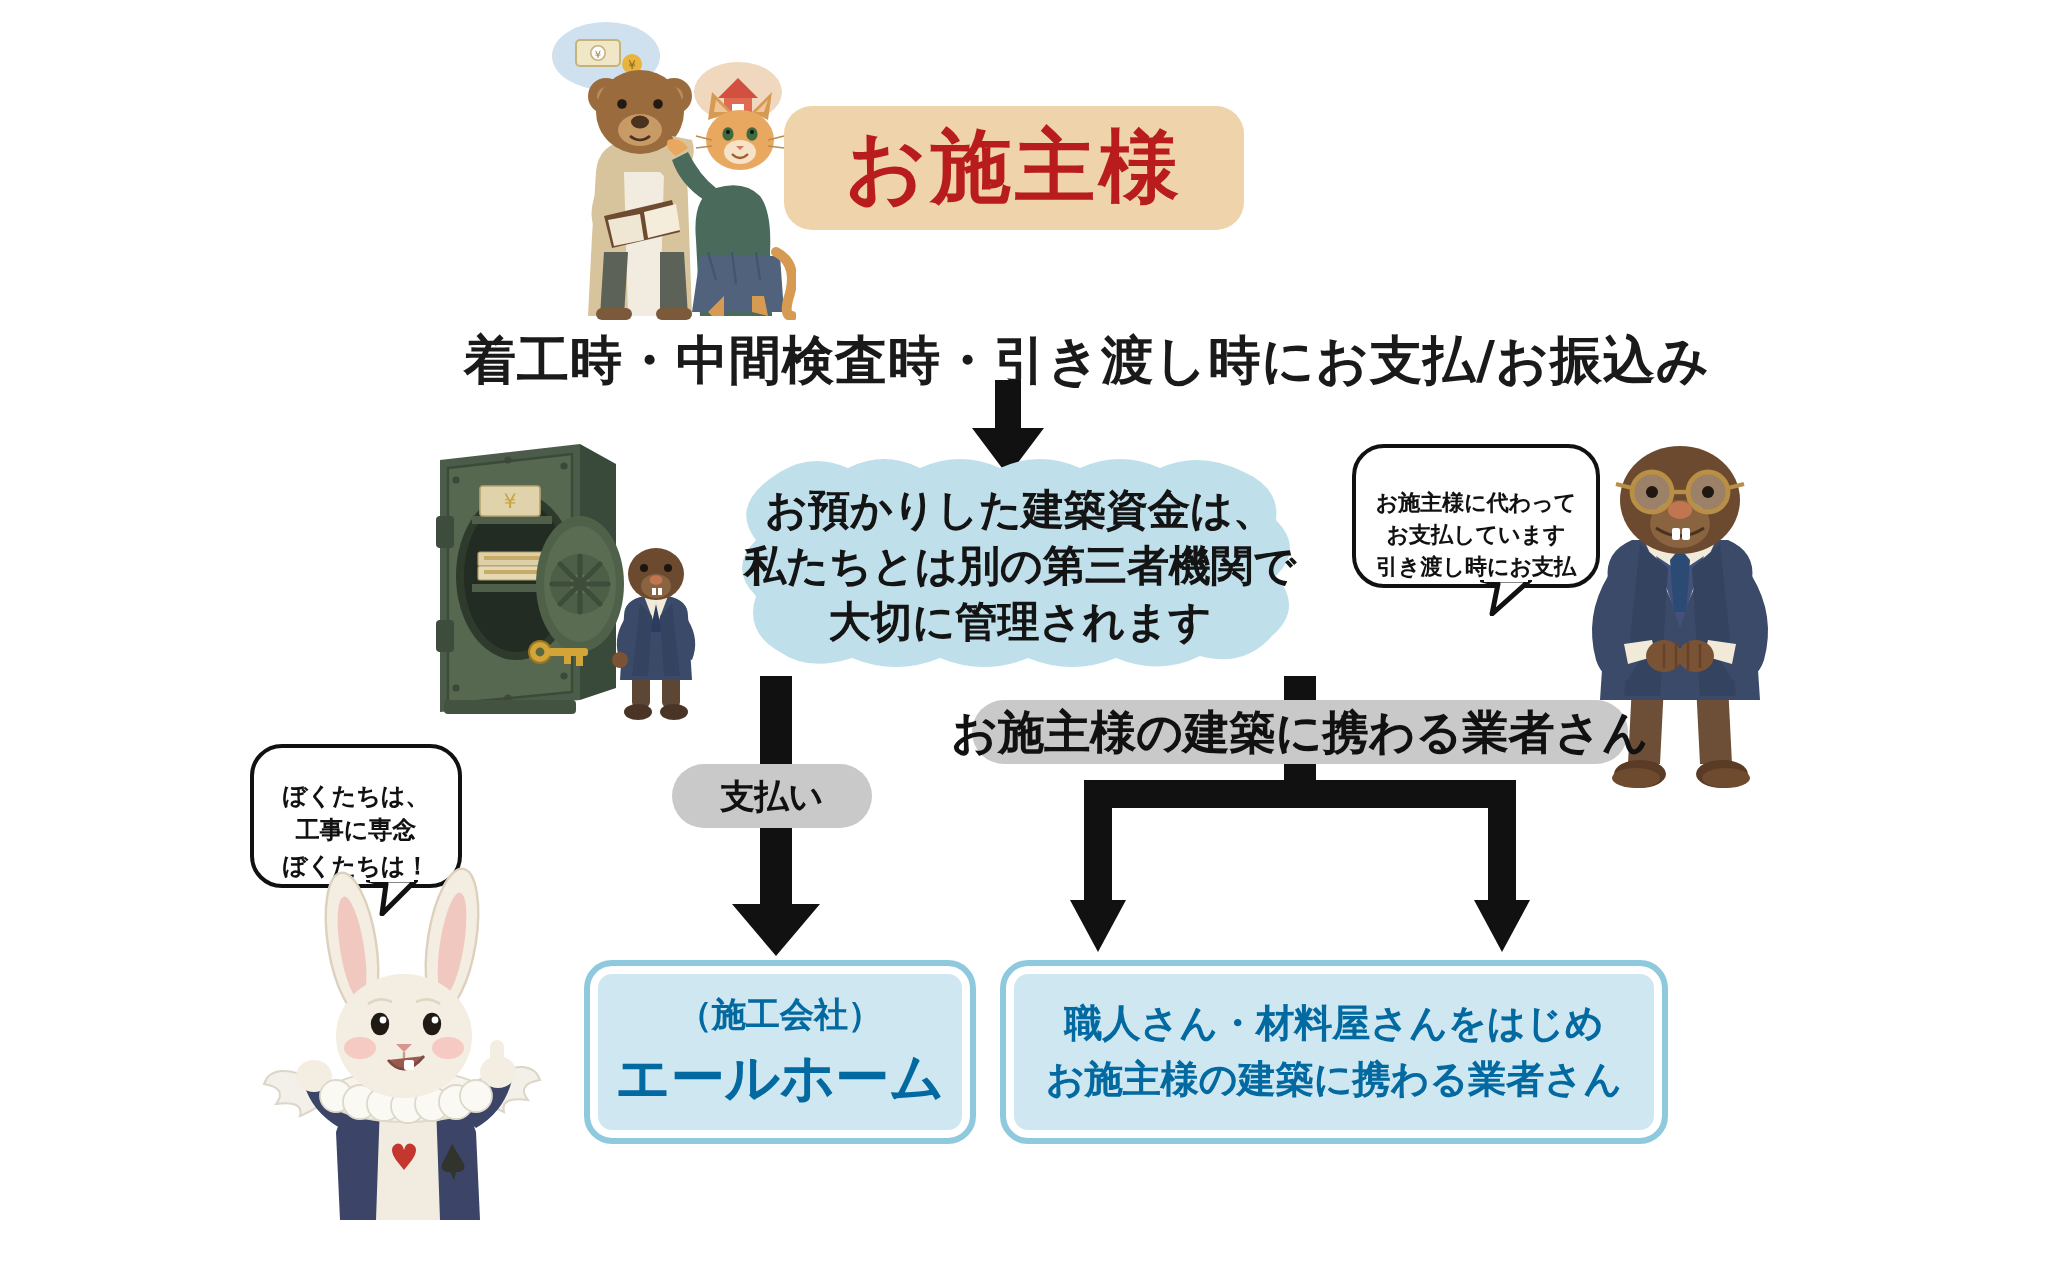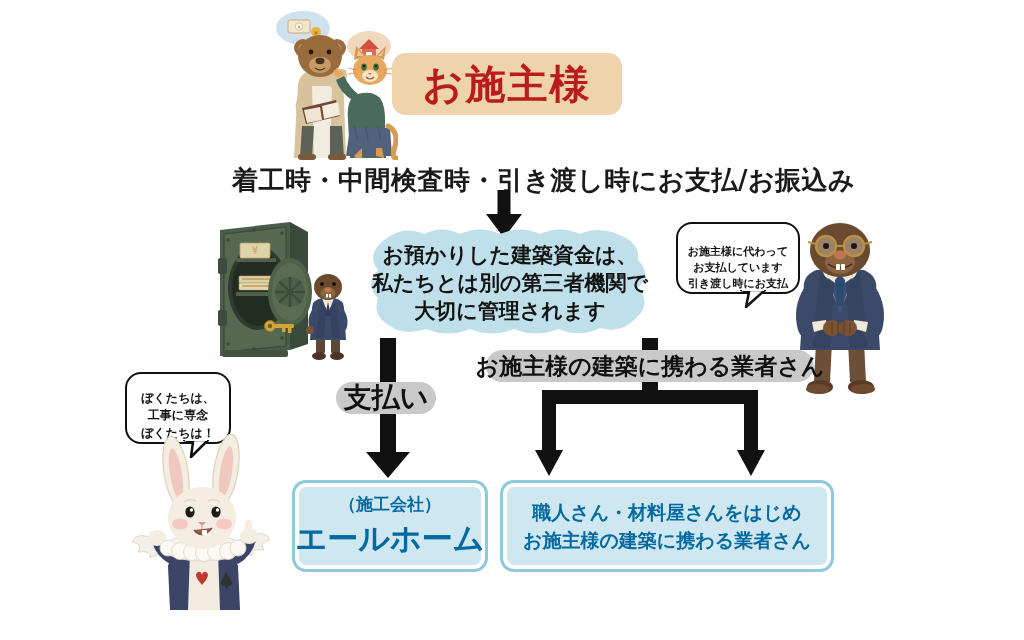--- a/index.html
+++ b/index.html
@@ -65,37 +65,37 @@
   .bubble-rabbit .tail{
     position:absolute; left:56px; bottom:-16px; width:26px; height:18px;
   }
 
   
   .badge{
     position:absolute; background:#c9c9c9; border-radius:16px;
     display:flex; align-items:center; justify-content:center;
     color:#111; font-weight:700; white-space:nowrap;
   }
-  .badge-pay{ left:336px; top:382px; width:100px; height:32px; font-size:28px;text-align:center; }
+  .badge-pay{ left:336px; top:382px; width:100px; height:32px; font-size:17px;text-align:center; }
   .badge-progress{ left:486px; top:350px; width:328px; height:32px; font-size:23px; }
 
   
   .arrow-layer{ position:absolute; left:0; top:0; width:1024px; height:640px; pointer-events:none; }
 
   
   .out-box{
     position:absolute; background:#cfe7f0; border:3px solid #8fc9dd;
     border-radius:14px; box-shadow: inset 0 0 0 4px #ffffff;
     display:flex; flex-direction:column; align-items:center; justify-content:center;
   }
   .out-box .line{ color:#0369a1; white-space:nowrap; }
 
   .box-company{ left:292px; top:480px; width:196px; height:92px; }
   .box-company .l1{ font-size:17px; font-weight:700; margin-bottom:2px; }
-  .box-company .l2{ font-size:31px; font-weight:700;text-align:center; }
+  .box-company .l2{ font-size:27px; font-weight:700;text-align:center; }
 
   .box-vendors{ left:500px; top:480px; width:334px; height:92px; }
   .box-vendors .line{ font-size:19px; font-weight:700; line-height:1.5; }
 
   
   .illus{ position:absolute; }
   .illus svg{ display:block; }
 </style>
 </head>
 <body>

